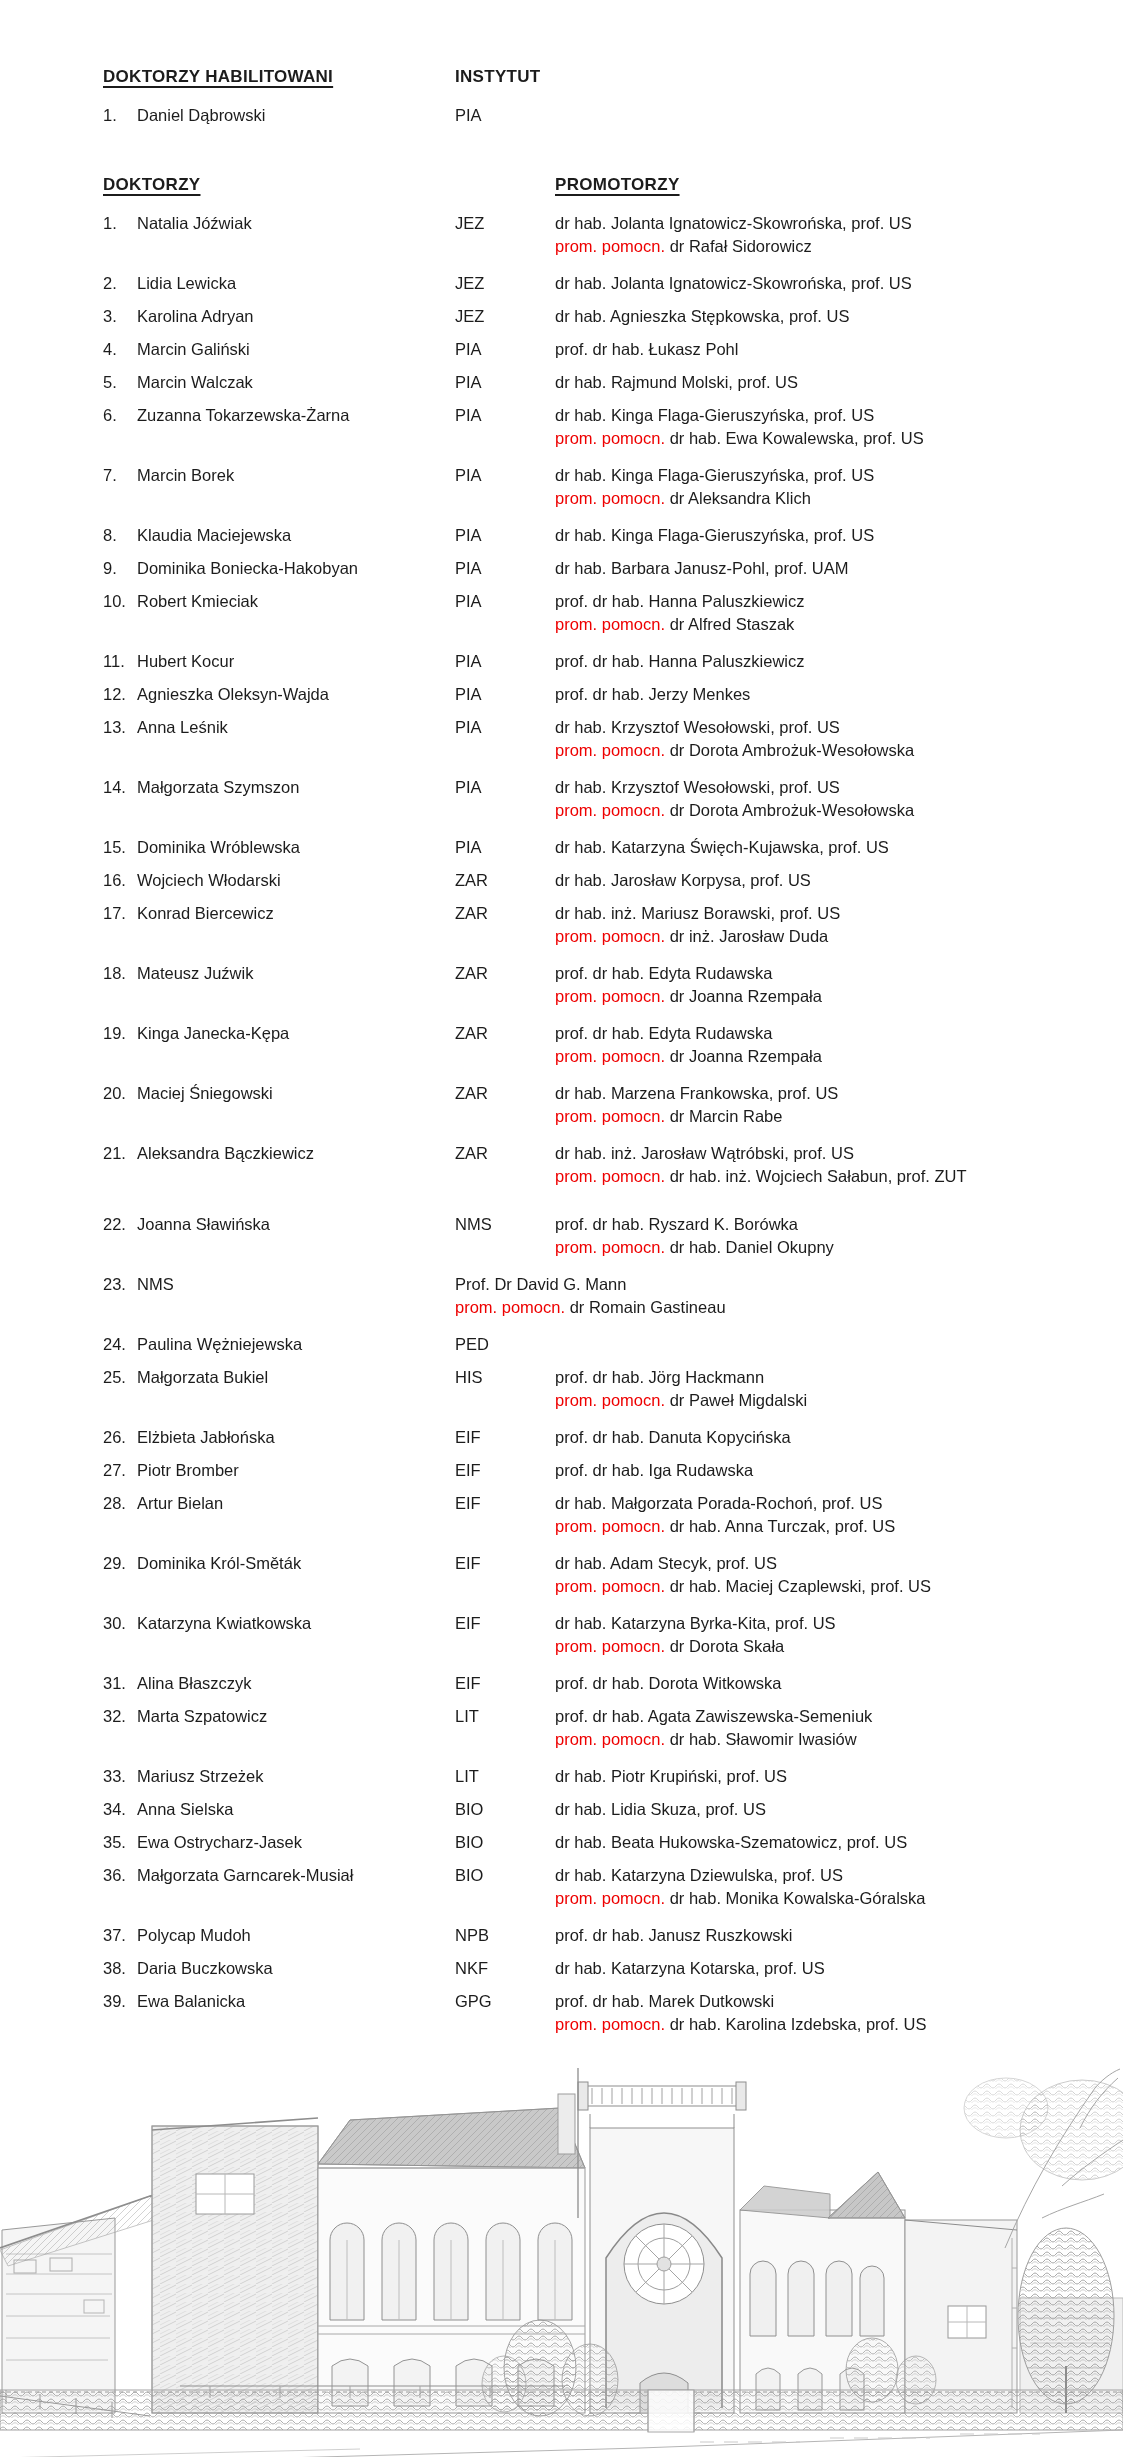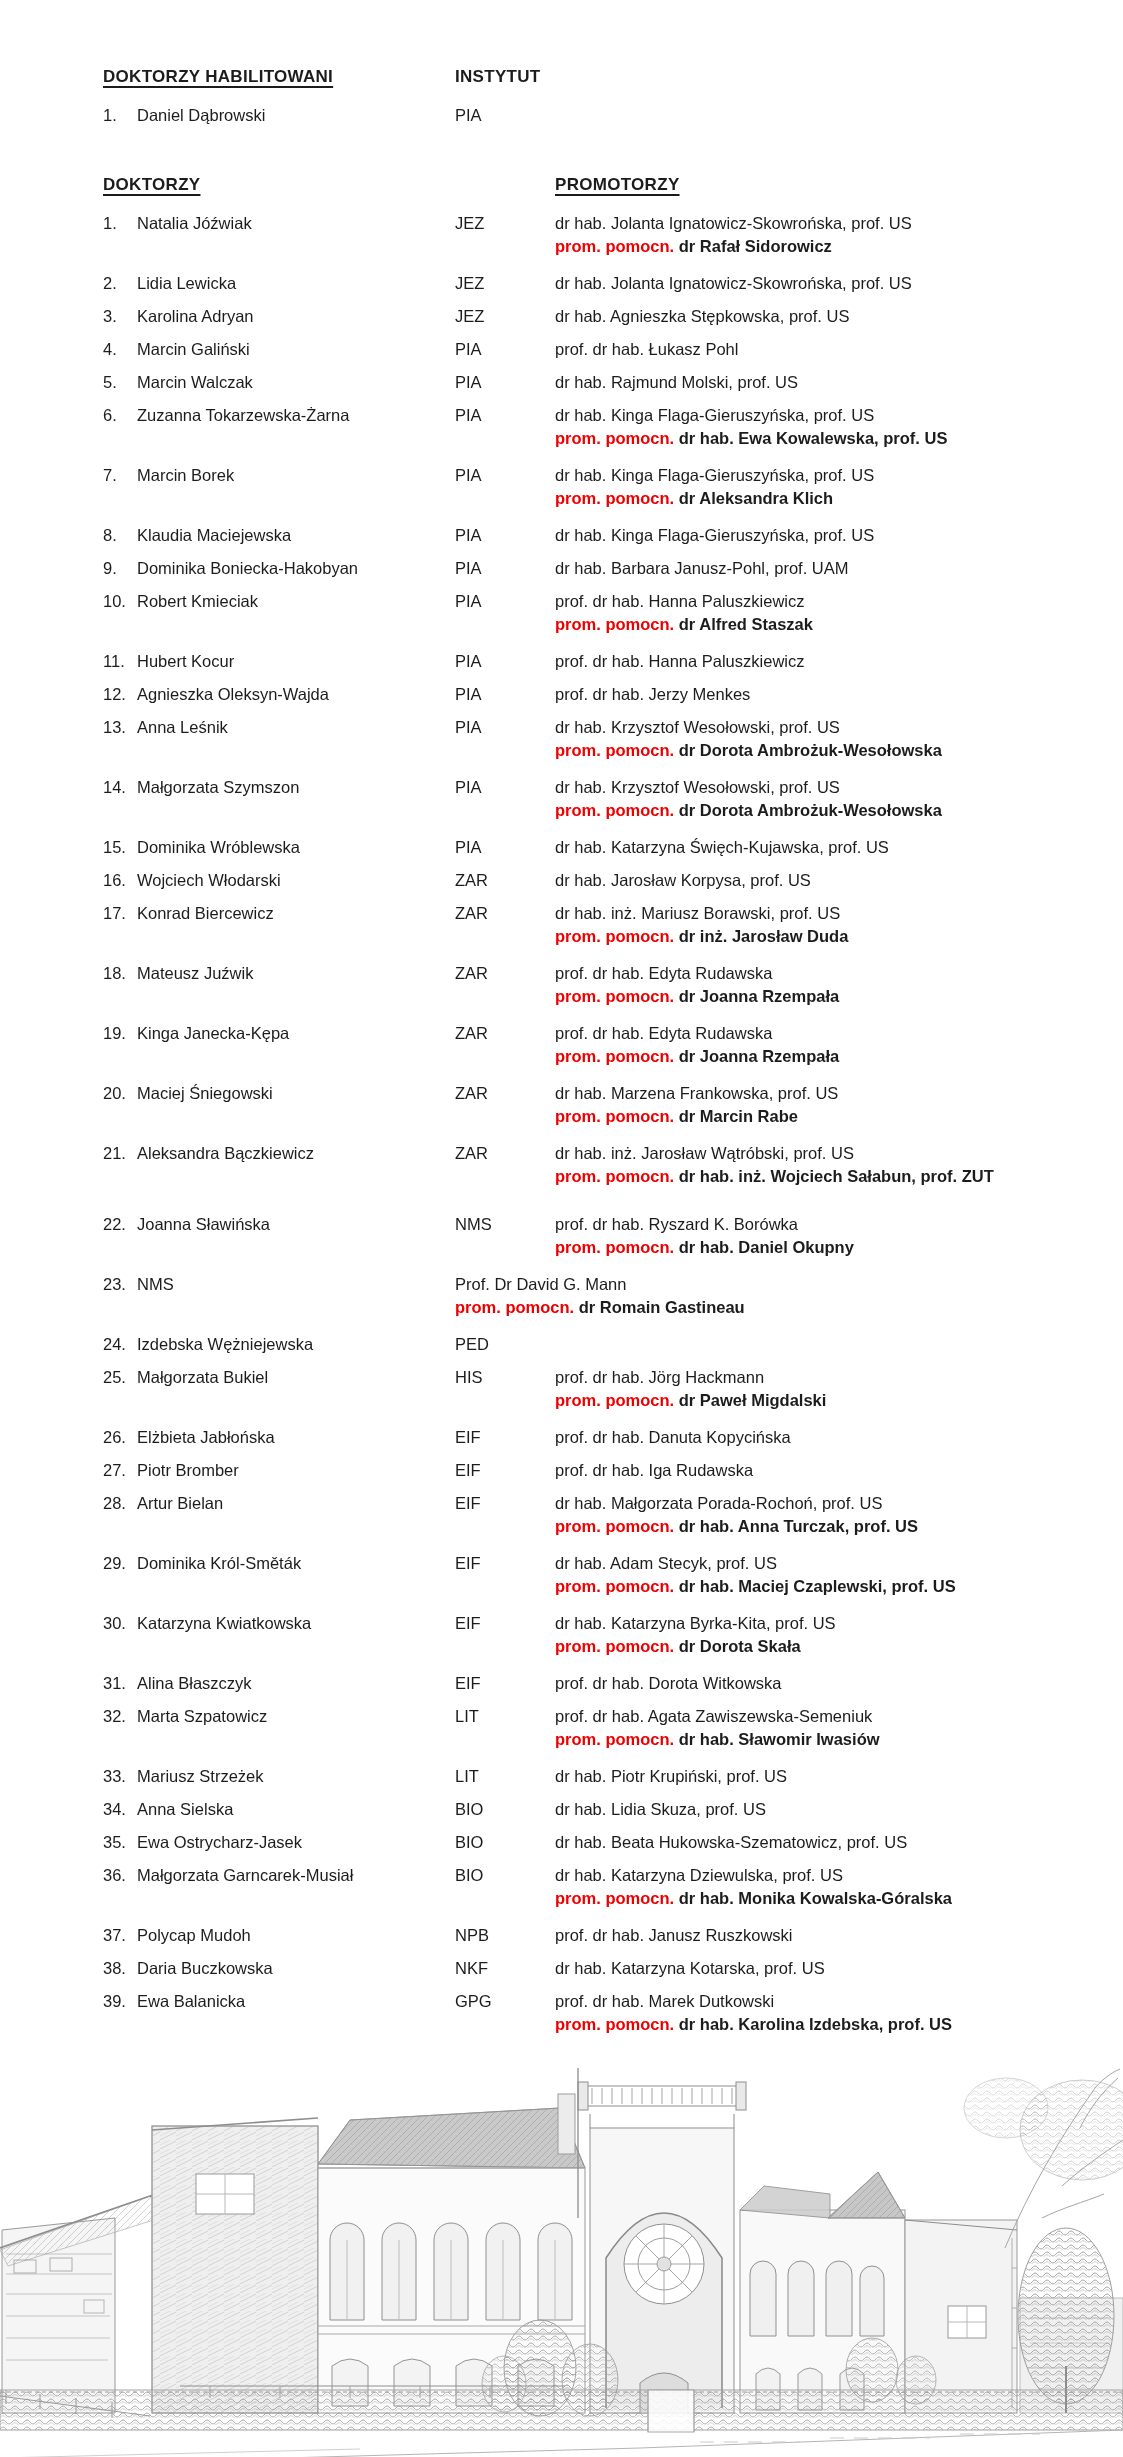--- a/index.html
+++ b/index.html
@@ -22,21 +22,21 @@
   .row {
     display:grid; grid-template-columns:34px 318px 100px 1fr;
     font-size:16.5px; line-height:23px; margin-bottom:10px;
   }
   .row.two { margin-bottom:14px; }
   .row.gap { margin-top:25px; }
   .num { }
   .name, .inst { white-space:nowrap; }
   .prom { }
   .prom-main { display:block; white-space:nowrap; }
-  .prom-assist { display:block; white-space:nowrap;font-weight:bold; }
+  .prom-assist { display:block; white-space:nowrap; }
   .red { color:var(--red); }
 
   .sketch-wrap { position:absolute; left:0; bottom:0; width:1123px; height:400px; z-index:1; }
 </style>
 </head>
 <body>
 
 <div class="doc">
   <div class="content">
 
@@ -330,21 +330,21 @@
     <span class="prom">
       <span class="prom-main">Prof. Dr David G. Mann</span>
       <span class="prom-assist">
         <span class="red">prom. pomocn. </span>
         <span>dr Romain Gastineau</span>
       </span>
     </span>
   </div>
         <div class="row">
     <span class="num">24.</span>
-    <span class="name">Izdebska Wężniejewska</span>
+    <span class="name">Paulina Wężniejewska</span>
     <span class="inst">PED</span>
   </div>
         <div class="row two">
     <span class="num">25.</span>
     <span class="name">Małgorzata Bukiel</span>
     <span class="inst">HIS</span>
     <span class="prom">
       <span class="prom-main">prof. dr hab. Jörg Hackmann</span>
       <span class="prom-assist">
         <span class="red">prom. pomocn. </span>

